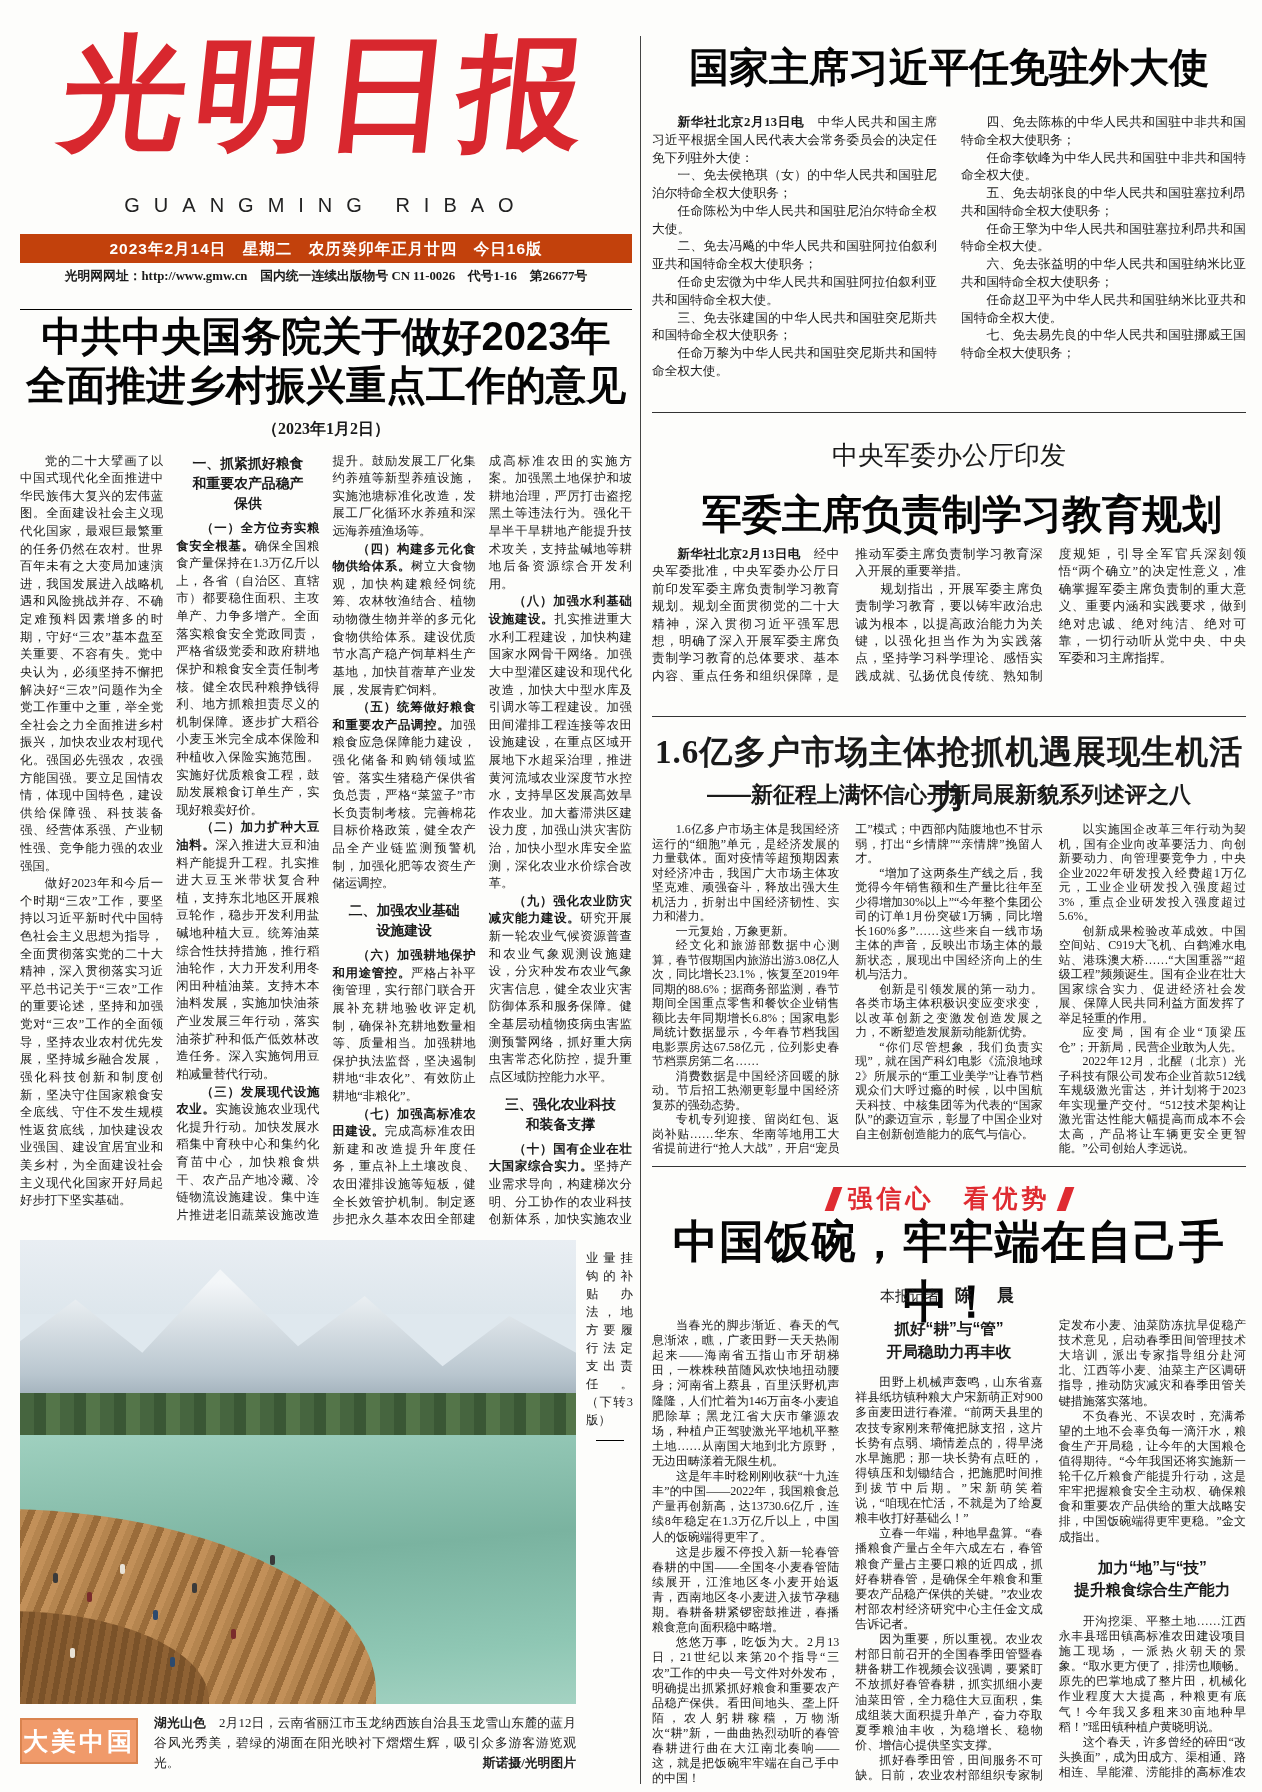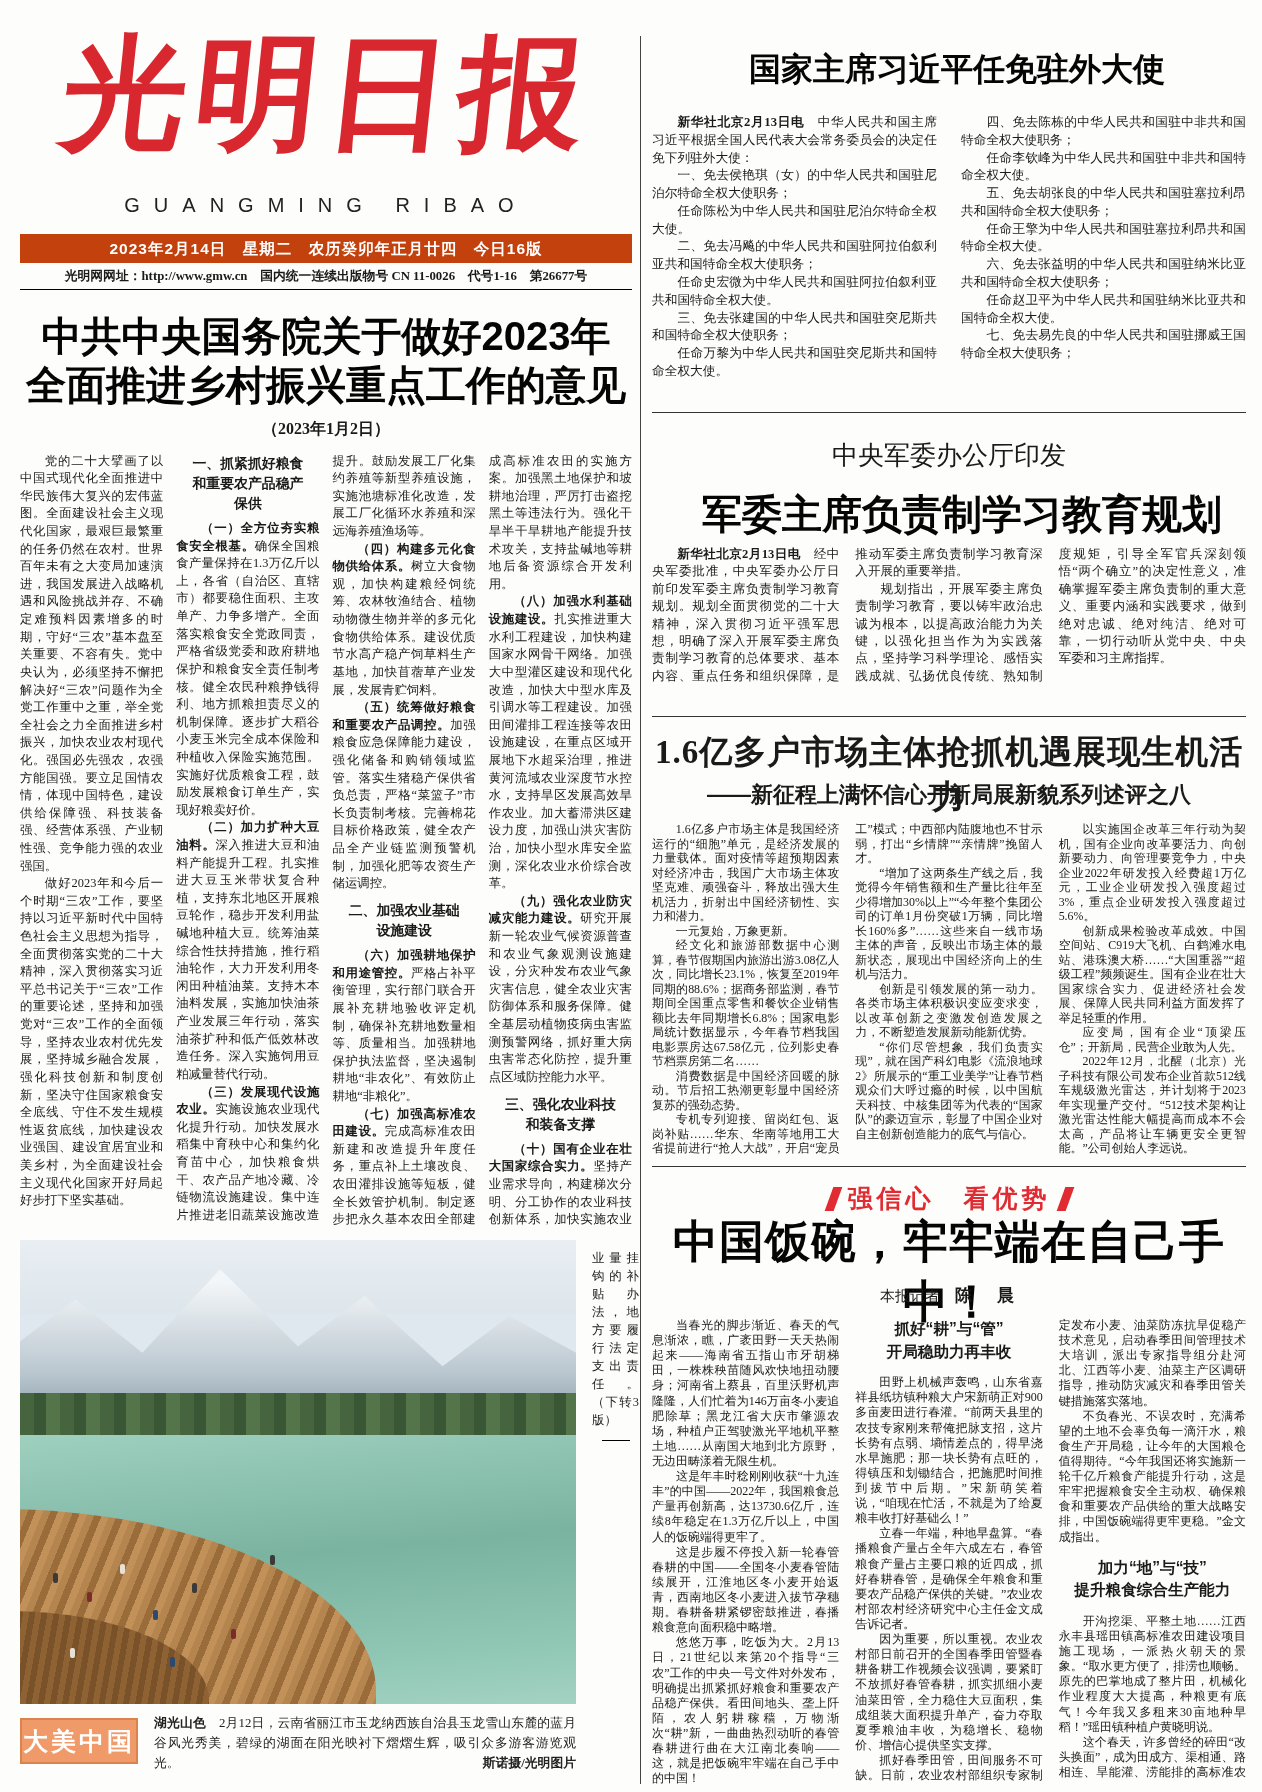--- a/index.html
+++ b/index.html
@@ -24,31 +24,31 @@
     text-align:center;color:#d8272e;font-weight:bold;
     font-size:124px;line-height:1.3;height:180px;letter-spacing:8px;
     transform:skewX(-6deg);font-family:"Liberation Serif","DejaVu Serif",serif;
   }
   .latin{margin-top:0;text-align:center;font-family:"Liberation Sans","DejaVu Sans",sans-serif;
     font-size:20px;letter-spacing:14px;color:#222;font-weight:500;}
   .datebar{margin-top:17px;background:#c2410c;color:#fff;
     font-family:"Liberation Sans","DejaVu Sans",sans-serif;font-weight:bold;
     font-size:15.5px;text-align:center;line-height:29px;height:29px;letter-spacing:1px;}
   .infoline{margin-top:5px;text-align:center;font-weight:bold;font-size:12.8px;
-    border-bottom:1px solid #000;padding-bottom:4px;}
+    border-bottom:1px solid #000;padding-bottom:24px;}
 
   
   #lead-article{position:absolute;left:20px;top:312px;width:612px;}
   .lead-h{font-family:"Liberation Sans","DejaVu Sans",sans-serif;font-weight:900;
     font-size:40px;line-height:1.22;text-align:center;margin:0;color:#050505;}
   .lead-date{text-align:center;font-size:16px;font-weight:bold;margin-top:9px;}
   .lead-body{margin-top:13px;height:788px;column-count:4;column-gap:13px;
     overflow:hidden;font-size:12.4px;line-height:1.42;text-align:justify;}
   #lead-tail{position:absolute;left:586px;top:1250px;width:47px;
-    font-size:12.4px;line-height:1.45;text-align:justify;margin-left:6px;}
+    font-size:12.4px;line-height:1.45;text-align:justify;}
   #lead-tail .endrule{width:28px;height:1px;background:#000;margin:10px auto 0;}
 
   
   .para{margin:0;text-indent:2em;}
   .para.section{font-family:"Liberation Sans","DejaVu Sans",sans-serif;font-weight:bold;
     text-indent:0;text-align:center;font-size:1.12em;margin:7px 12px;line-height:1.45;}
   .para.subhead{font-family:"Liberation Sans","DejaVu Sans",sans-serif;font-weight:bold;
     text-indent:0;text-align:center;font-size:1.3em;line-height:1.45;margin:12px 0;
     white-space:pre-line;}
 
@@ -75,21 +75,21 @@
   #damei-logo{position:absolute;left:0;top:6px;width:118px;height:46px;
     background:#f09a6a;border:2px solid #d9834f;color:#fff;box-sizing:border-box;
     font-family:"Liberation Sans","DejaVu Sans",sans-serif;font-weight:900;
     font-size:25px;letter-spacing:3px;text-align:center;line-height:42px;}
   #caption{margin:2px 0 0 134px;width:422px;font-size:12.8px;line-height:1.55;text-align:justify;color:#222;}
   #caption .cap-label{font-weight:bold;}
   #caption .credit{font-weight:bold;float:right;}
 
   
   .rblock{position:absolute;left:652px;width:594px;}
-  #amb-h{top:40px;font-weight:900;font-size:32px;text-align:center;margin:8px;color:#050505;}
+  #amb-h{top:40px;font-weight:900;font-size:40px;text-align:center;margin:0;color:#050505;}
   #amb-body{top:114px;height:280px;column-count:2;column-gap:24px;overflow:hidden;
     font-size:12.7px;line-height:1.4;text-align:justify;}
   #mil-kicker{top:438px;font-weight:normal;font-size:26px;text-align:center;}
   #mil-h{top:474px;font-weight:900;font-size:40px;text-align:center;margin:13px;color:#050505;}
   #mil-body{top:546px;height:150px;column-count:3;column-gap:16px;overflow:hidden;
     font-size:12.6px;line-height:1.38;text-align:justify;}
   #econ-h{top:730px;font-weight:900;font-size:33px;text-align:center;letter-spacing:1px;}
   #econ-sub{top:780px;font-weight:bold;font-size:22px;text-align:center;}
   #econ-body{top:822px;height:340px;column-count:3;column-gap:16px;overflow:hidden;
     font-size:11.9px;line-height:1.22;text-align:justify;}

